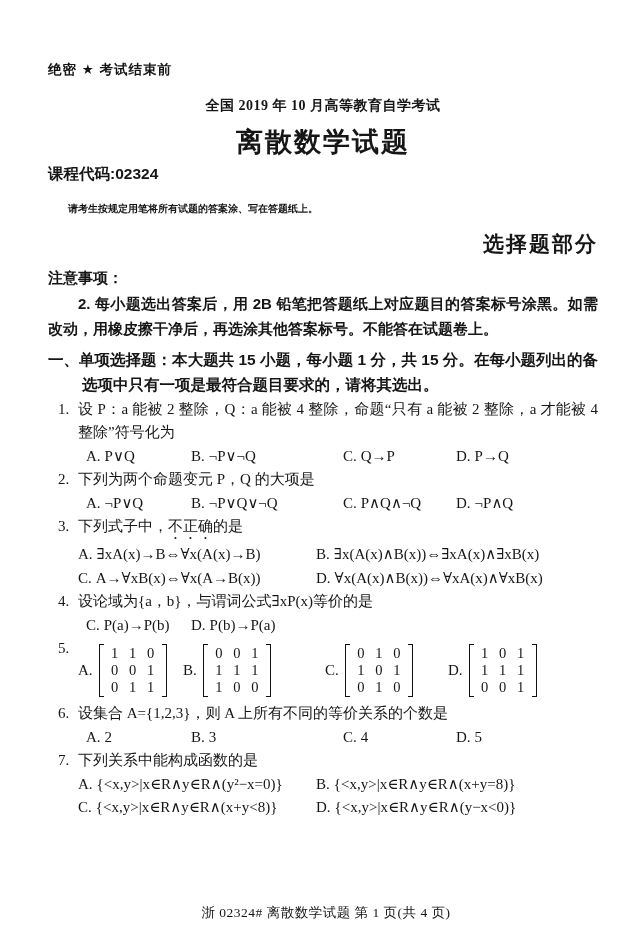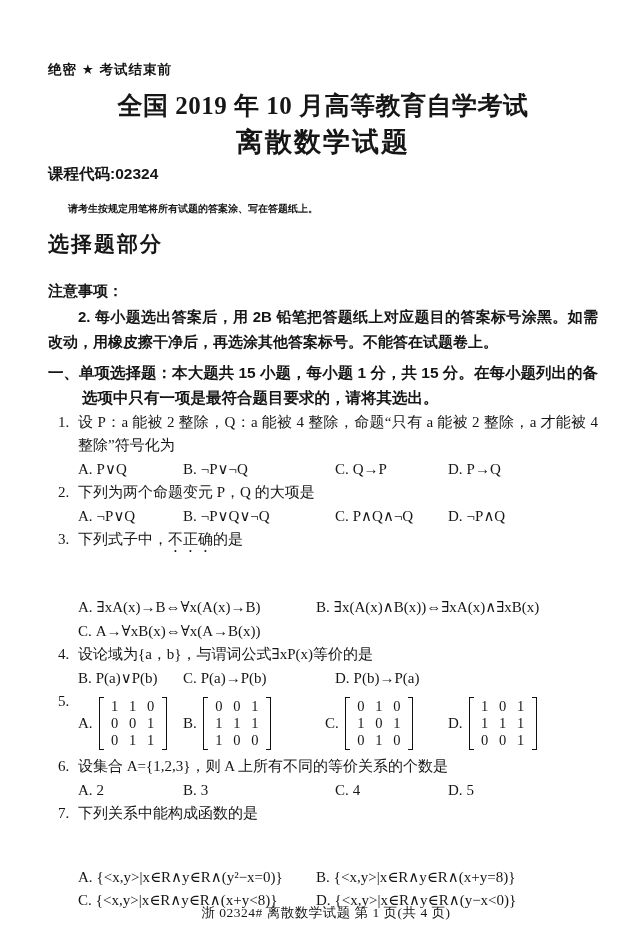--- a/index.html
+++ b/index.html
@@ -14,44 +14,44 @@
     padding:62px 42px 0 48px;
     overflow:hidden;
   }
 
   .classification{
     font-family:"Liberation Sans","DejaVu Sans",sans-serif;
     font-weight:bold;font-size:13.5px;line-height:16px;letter-spacing:1px;
   }
   .exam-title{
     margin-top:15px;text-align:center;
-    font-size:25px;font-weight:600;line-height:26px;letter-spacing:.5px;
+    font-size:14px;font-weight:600;line-height:26px;letter-spacing:.5px;
   }
   .paper-title{
     margin-top:5px;text-align:center;
     font-family:"Liberation Sans","DejaVu Sans",sans-serif;
     font-size:27px;font-weight:bold;line-height:36px;letter-spacing:2px;
   }
   .course-code{
     margin-top:3px;text-align:left;
     font-family:"Liberation Sans","DejaVu Sans",sans-serif;
     font-size:15.5px;font-weight:bold;line-height:21px;
   }
   .instruction{
     margin-top:14px;text-indent:2em;
     font-family:"Liberation Sans","DejaVu Sans",sans-serif;
     font-weight:600;font-size:10px;line-height:22px;
   }
   .section-title{
-    margin-top:10px;text-align:left;
+    margin-top:10px;text-align:right;
     font-family:"Liberation Sans","DejaVu Sans",sans-serif;
     font-size:21px;font-weight:bold;line-height:28px;letter-spacing:2px;
   }
   .notes{
-    margin-top:20px;
+    margin-top:7px;
     font-family:"Liberation Sans","DejaVu Sans",sans-serif;
     font-weight:600;font-size:15px;line-height:25.5px;
   }
   .notes-title{font-weight:bold;}
   .note-item{margin:0;text-indent:2em;text-align:justify;}
 
   .part-heading{
     margin-top:5px;
     font-family:"Liberation Sans","DejaVu Sans",sans-serif;
     font-weight:bold;font-size:15.5px;line-height:25px;
@@ -63,22 +63,22 @@
   .qnum{flex:none;width:20px;margin-left:10px;}
   .qbody{flex:1;min-width:0;}
   .stem{text-align:justify;}
   .emph{
     -webkit-text-emphasis:dot;
     -webkit-text-emphasis-position:under;
     text-emphasis:filled dot;
     text-emphasis-position:under right;
   }
   .opts{margin:0;}
-  .opts4{display:grid;grid-template-columns:105px 152px 113px auto;}
-  .opts2{display:grid;grid-template-columns:238px auto;margin-top:40px;}
+  .opts4{display:grid;grid-template-columns:105px 152px 113px auto;margin-left:8px;}
+  .opts2{display:grid;grid-template-columns:238px auto;}
   .optsM{display:grid;grid-template-columns:105px 142px 123px auto;align-items:center;margin:7px 0 5px;}
   .opt{white-space:nowrap;overflow:visible;}
   .optsM .opt{display:flex;align-items:center;}
   .olabel{margin-right:4px;}
   .matrix{display:inline-flex;align-items:stretch;margin-left:2px;}
   .br{width:4px;border:1.6px solid #111;}
   .br.l{border-right:none;}
   .br.r{border-left:none;}
   .mb{
     display:grid;grid-template-columns:repeat(3,14px);
@@ -132,29 +132,29 @@
         </div>
       </div>
       <div class="q">
         <span class="qnum">3.</span>
         <div class="qbody">
           <div class="stem"><span>下列式子中，</span><span class="emph">不正确</span><span>的是</span></div>
           <div class="opts opts2">
             <span class="opt"><span class="olabel">A.</span><span class="otext">∃xA(x)→B⇔∀x(A(x)→B)</span></span>
             <span class="opt"><span class="olabel">B.</span><span class="otext">∃x(A(x)∧B(x))⇔∃xA(x)∧∃xB(x)</span></span>
             <span class="opt"><span class="olabel">C.</span><span class="otext">A→∀xB(x)⇔∀x(A→B(x))</span></span>
+            <span class="opt"><span class="olabel">D.</span><span class="otext">∀x(A(x)∧B(x))⇔∀xA(x)∧∀xB(x)</span></span>
           </div>
         </div>
       </div>
       <div class="q">
         <span class="qnum">4.</span>
         <div class="qbody">
           <div class="stem"><span>设论域为{a，b}，与谓词公式∃xP(x)等价的是</span></div>
           <div class="opts opts4">
-            <span class="opt"><span class="olabel">B.</span><span class="otext">P(a)∨P(b)</span></span>
             <span class="opt"><span class="olabel">C.</span><span class="otext">P(a)→P(b)</span></span>
             <span class="opt"><span class="olabel">D.</span><span class="otext">P(b)→P(a)</span></span>
           </div>
         </div>
       </div>
       <div class="q">
         <span class="qnum">5.</span>
         <div class="qbody">
           <div class="opts optsM">
             <span class="opt">

